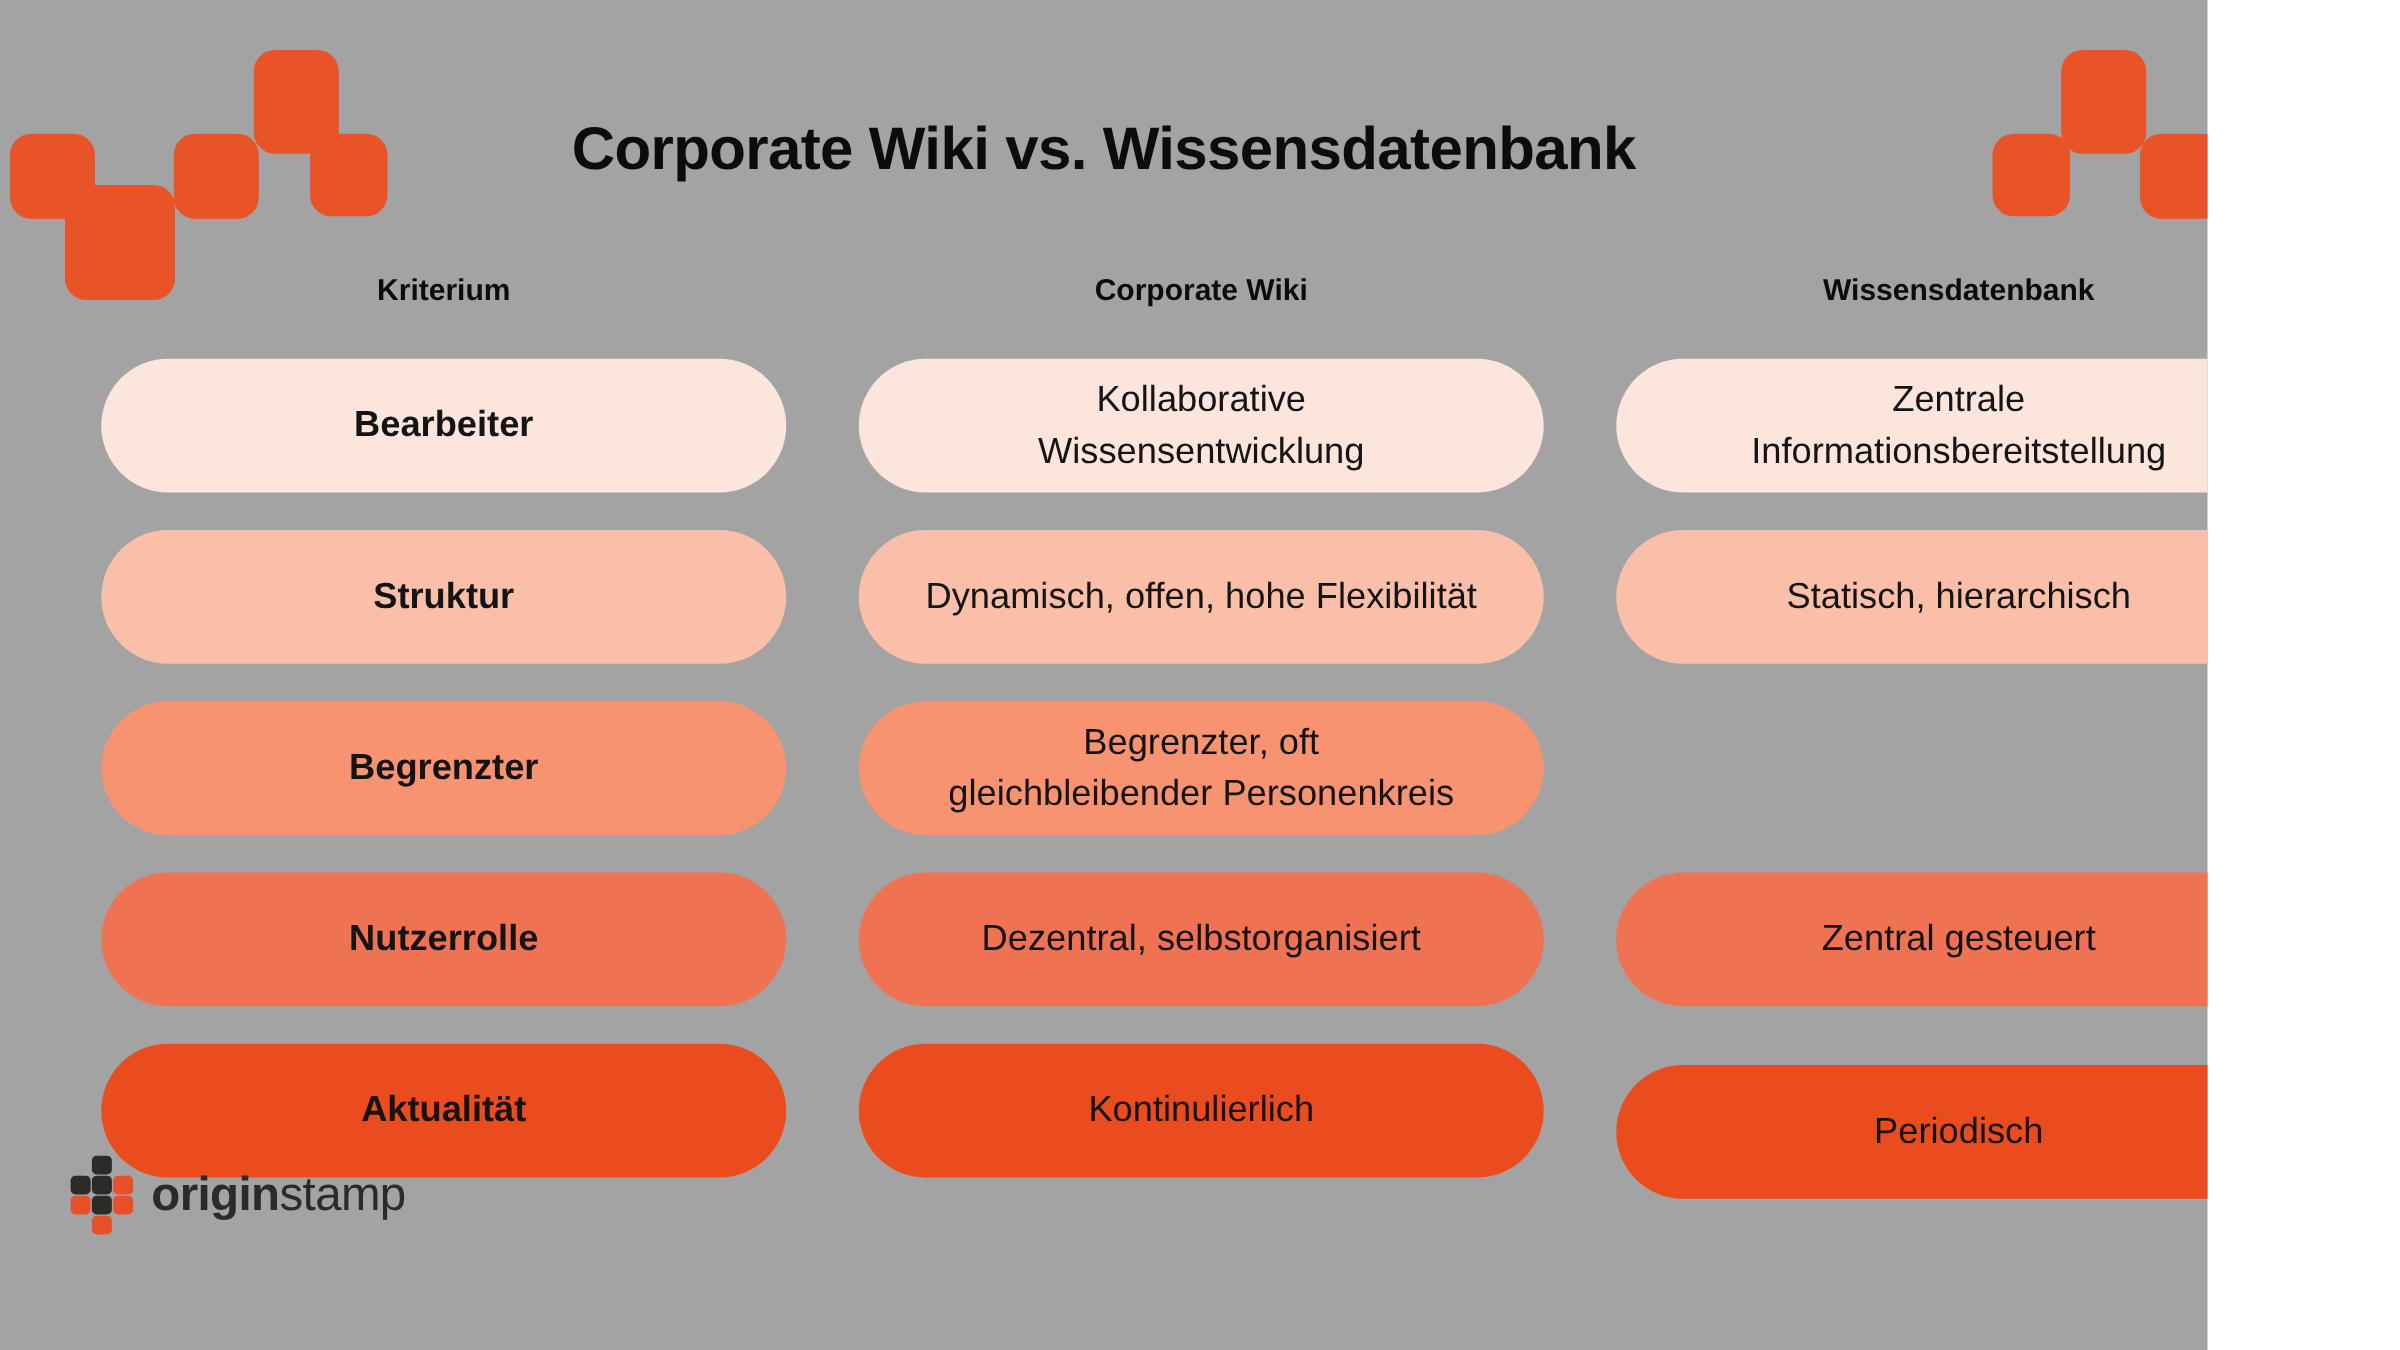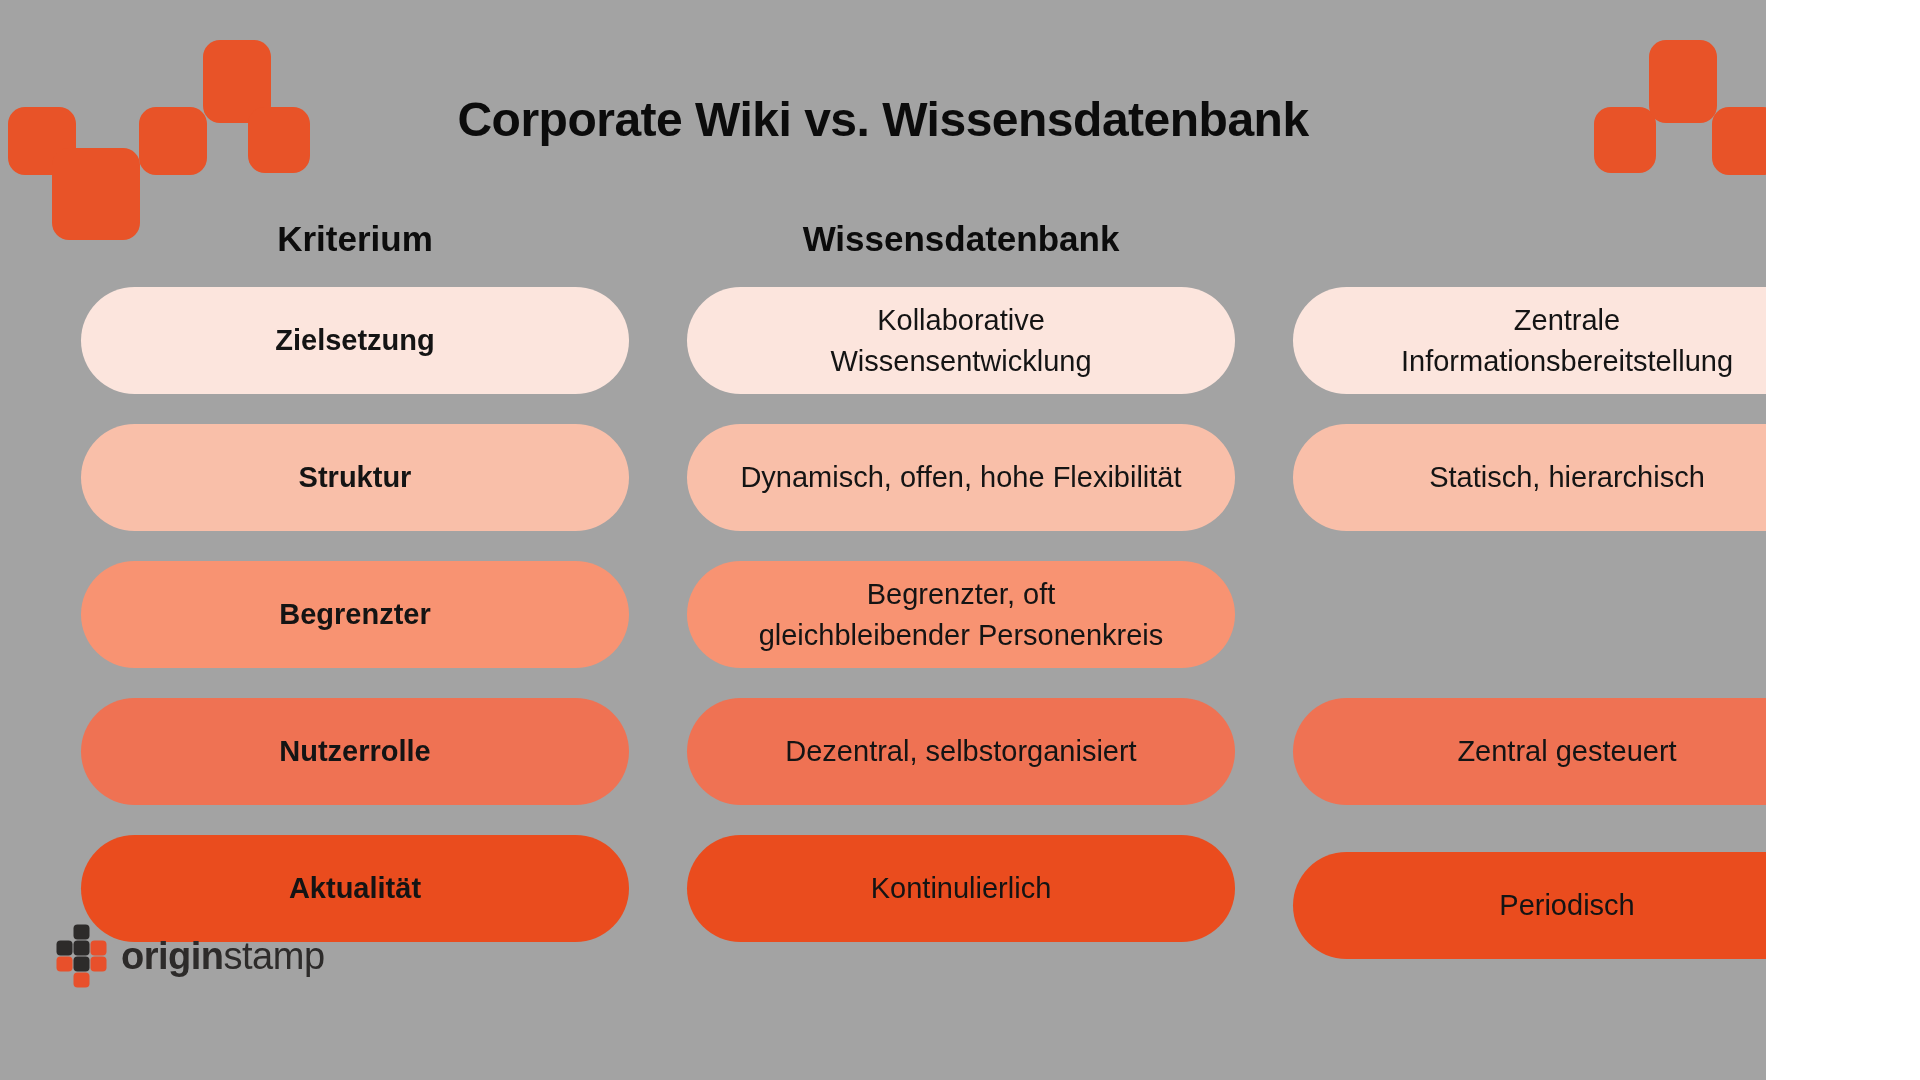--- a/index.html
+++ b/index.html
@@ -28,21 +28,21 @@
 
   .table { position: absolute; left: 81px; top: 220px; width: 1760px; }
   .headers, .row {
     display: grid;
     grid-template-columns: 548px 548px 548px;
     column-gap: 58px;
   }
   .headers { height: 67px; }
   .header {
     text-align: center;
-    font-size: 35px;
+    font-size: 24px;
     font-weight: 700;
     color: #0c0c0c;
     line-height: 1.1;
   }
   .row { margin-bottom: 30px; }
   .cell {
     height: 107px;
     border-radius: 54px;
     display: flex;
     align-items: center;
@@ -88,25 +88,26 @@
     <rect x="184" y="110" width="88" height="92" rx="17" fill="#e85328"></rect>
     <rect x="253" y="69" width="67" height="66" rx="17" fill="#e85328"></rect>
   </svg>
 
   <div class="title">Corporate Wiki vs. Wissensdatenbank</div>
 
   <div class="table">
 
     <div class="headers">
       <div class="header">Kriterium</div>
+      <div class="header">Corporate Wiki</div>
       <div class="header">Wissensdatenbank</div>
     </div>
 
     <div class="row">
-      <div class="cell label" style="background-color: rgb(252, 229, 221);">Zielsetzung</div>
+      <div class="cell label" style="background-color: rgb(252, 229, 221);">Bearbeiter</div>
       <div class="cell" style="background-color: rgb(252, 229, 221);">Kollaborative
 Wissensentwicklung</div>
       <div class="cell" style="background-color: rgb(252, 229, 221);">Zentrale
 Informationsbereitstellung</div>
     </div>
 
     <div class="row">
       <div class="cell label" style="background-color: rgb(249, 191, 169);">Struktur</div>
       <div class="cell" style="background-color: rgb(249, 191, 169);">Dynamisch, offen, hohe Flexibilität</div>
       <div class="cell" style="background-color: rgb(249, 191, 169);">Statisch, hierarchisch</div>

